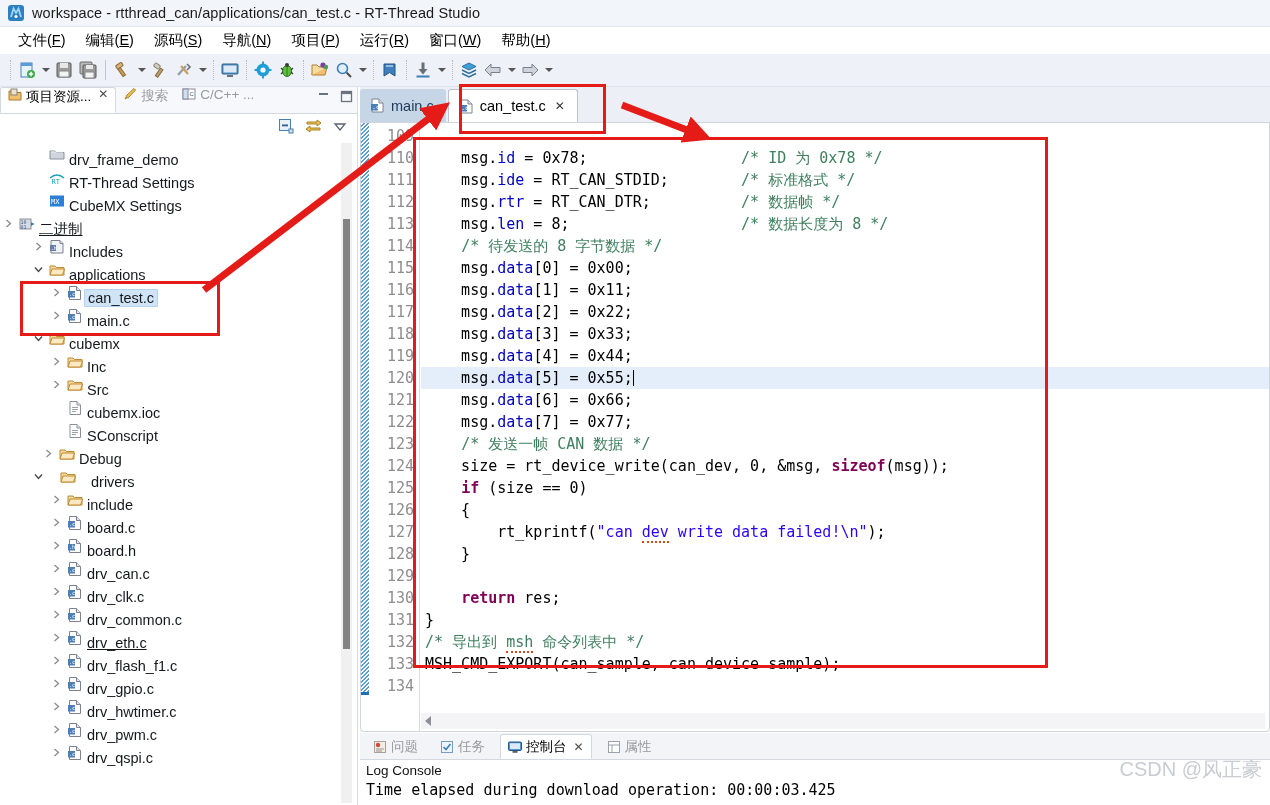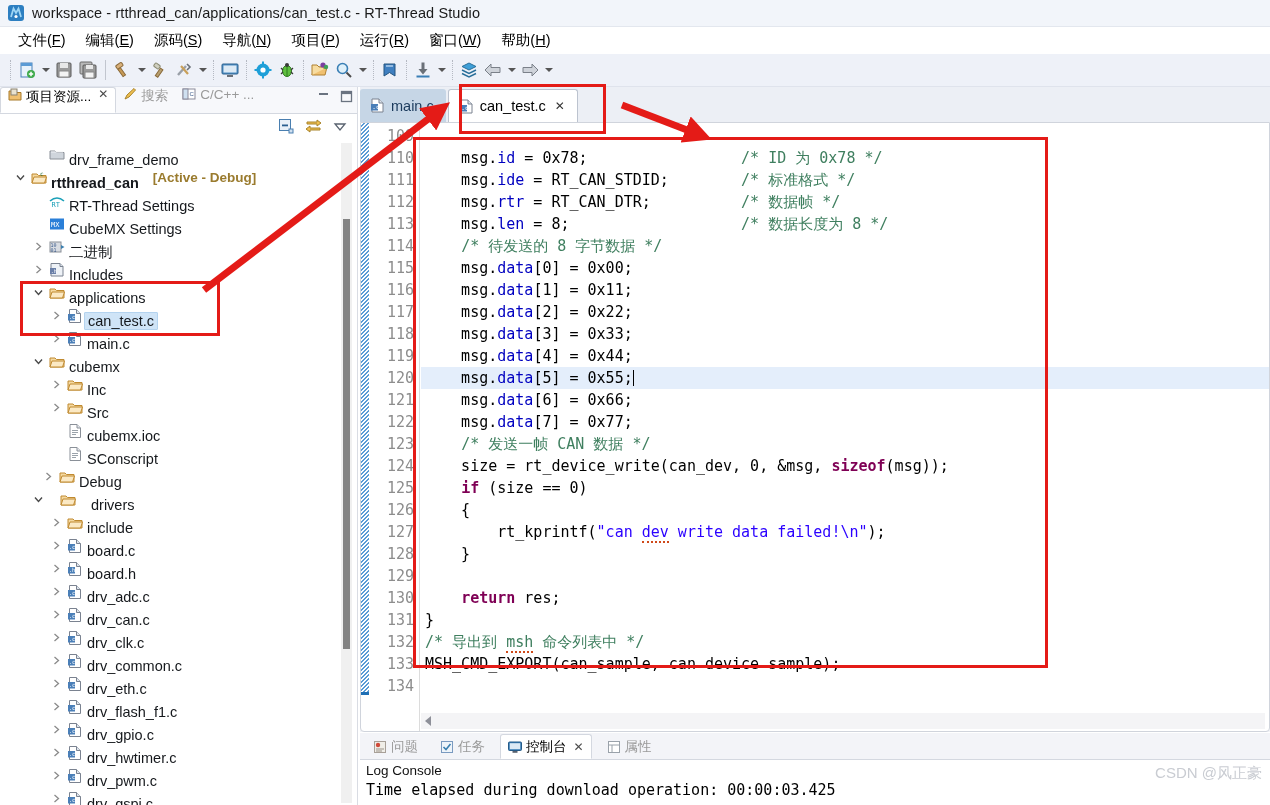--- a/index.html
+++ b/index.html
@@ -275,21 +275,21 @@
   }
 
   
   .anno { position: absolute; pointer-events: none; }
   .anno-box {
     border: 3px solid #e41b17;
     background: transparent;
   }
   .watermark {
     position: absolute; right: 8px; bottom: 22px;
-    font-size: 15px; color: #c9ccd2;
+    font-size: 20px; color: #c9ccd2;
     font-family: "Liberation Sans", sans-serif;
     white-space: nowrap;
   }
 </style>
 </head>
 <body>
 
 <div id="app">
 
   <div class="titlebar">
@@ -513,57 +513,41 @@
         <div class="tr-row" style="padding-left: 30px;">
           <span class="tr-arrow"></span>
           <span class="tr-icon">
             <svg width="16" height="16" viewBox="0 0 16 16">
               <path d="M1 12 V4 H6 L7.5 5.5 H15 V12 Z" fill="#cfd5dc" stroke="#8a9098"></path>
               <path d="M2 5 H14" stroke="#f0f2f5"></path>
             </svg>
           </span>
           <span class="tr-label">drv_frame_demo</span>
         </div>
-        <div class="tr-row" style="padding-left: 12px;">
-          <span class="tr-arrow">
-            <svg width="11" height="11" viewBox="0 0 11 11">
-              <path d="M2 3.5 L5.5 7.5 L9 3.5" stroke="#4a4a4a" stroke-width="1.4" fill="none"></path>
-            </svg>
-          </span>
-          <span class="tr-icon">
-            <svg width="16" height="16" viewBox="0 0 16 16">
-              <path d="M1 13 V4 H6 L7.5 5.5 H15 V13 Z" fill="#f5d9a0" stroke="#c08a30"></path>
-              <path d="M1 13 L3 7 H15.5 L13.5 13 Z" fill="#fbe9c4" stroke="#c08a30"></path>
-              <text x="9" y="6" font-size="6" fill="#2a6f3a" font-family="monospace">c</text>
-            </svg>
-          </span>
-          <span class="tr-label tr-bold">rtthread_can</span>
-          <span class="tr-badge">[Active - Debug]</span>
-        </div>
         <div class="tr-row" style="padding-left: 30px;">
           <span class="tr-arrow"></span>
           <span class="tr-icon">
             <svg width="16" height="16" viewBox="0 0 16 16">
               <path d="M1 8 Q8 2 15 8" stroke="#1ba0b8" stroke-width="1.6" fill="none"></path>
               <text x="2.5" y="14" font-size="7" fill="#1ba0b8" font-family="monospace">RT</text>
             </svg>
           </span>
           <span class="tr-label">RT-Thread Settings</span>
         </div>
         <div class="tr-row" style="padding-left: 30px;">
           <span class="tr-arrow"></span>
           <span class="tr-icon">
             <svg width="16" height="16" viewBox="0 0 16 16">
               <rect x="1" y="2.5" width="14" height="11" fill="#2a7fd8"></rect>
               <text x="2" y="11" font-size="7" fill="#fff" font-family="monospace">MX</text>
             </svg>
           </span>
           <span class="tr-label">CubeMX Settings</span>
         </div>
-        <div class="tr-row" style="padding-left: 30px;">
+        <div class="tr-row" style=" text-decoration: underline;">
           <span class="tr-arrow">
             <svg width="11" height="11" viewBox="0 0 11 11">
               <path d="M3.5 2 L7.5 5.5 L3.5 9" stroke="#8a8a8a" stroke-width="1.3" fill="none"></path>
             </svg>
           </span>
           <span class="tr-icon">
             <svg width="16" height="16" viewBox="0 0 16 16">
               <rect x="1" y="3" width="11" height="10" fill="#d8dce2" stroke="#8a9098"></rect>
               <text x="1.5" y="8" font-size="5" fill="#3a5a8a" font-family="monospace">10</text>
               <text x="1.5" y="12.5" font-size="5" fill="#3a5a8a" font-family="monospace">01</text>
@@ -779,36 +763,20 @@
             </svg>
           </span>
           <span class="tr-icon">
             <svg width="16" height="16" viewBox="0 0 16 16">
               <path d="M2.5 1.5 H9.5 L13.5 5.5 V14.5 H2.5 Z" fill="#fff" stroke="#7a8290"></path>
               <path d="M9.5 1.5 V5.5 H13.5" fill="#dde4ec" stroke="#7a8290"></path>
               <rect x="1" y="6" width="7" height="6.5" fill="#4a7fb8"></rect>
               <text x="1.7" y="11.3" font-size="5.6" fill="#fff" font-family="monospace">.c</text>
             </svg>
           </span>
-          <span class="tr-label">drv_adc.c</span>
-        </div>
-        <div class="tr-row" style="padding-left: 48px;">
-          <span class="tr-arrow">
-            <svg width="11" height="11" viewBox="0 0 11 11">
-              <path d="M3.5 2 L7.5 5.5 L3.5 9" stroke="#8a8a8a" stroke-width="1.3" fill="none"></path>
-            </svg>
-          </span>
-          <span class="tr-icon">
-            <svg width="16" height="16" viewBox="0 0 16 16">
-              <path d="M2.5 1.5 H9.5 L13.5 5.5 V14.5 H2.5 Z" fill="#fff" stroke="#7a8290"></path>
-              <path d="M9.5 1.5 V5.5 H13.5" fill="#dde4ec" stroke="#7a8290"></path>
-              <rect x="1" y="6" width="7" height="6.5" fill="#4a7fb8"></rect>
-              <text x="1.7" y="11.3" font-size="5.6" fill="#fff" font-family="monospace">.c</text>
-            </svg>
-          </span>
           <span class="tr-label">drv_can.c</span>
         </div>
         <div class="tr-row" style="padding-left: 48px;">
           <span class="tr-arrow">
             <svg width="11" height="11" viewBox="0 0 11 11">
               <path d="M3.5 2 L7.5 5.5 L3.5 9" stroke="#8a8a8a" stroke-width="1.3" fill="none"></path>
             </svg>
           </span>
           <span class="tr-icon">
             <svg width="16" height="16" viewBox="0 0 16 16">
@@ -829,21 +797,21 @@
           <span class="tr-icon">
             <svg width="16" height="16" viewBox="0 0 16 16">
               <path d="M2.5 1.5 H9.5 L13.5 5.5 V14.5 H2.5 Z" fill="#fff" stroke="#7a8290"></path>
               <path d="M9.5 1.5 V5.5 H13.5" fill="#dde4ec" stroke="#7a8290"></path>
               <rect x="1" y="6" width="7" height="6.5" fill="#4a7fb8"></rect>
               <text x="1.7" y="11.3" font-size="5.6" fill="#fff" font-family="monospace">.c</text>
             </svg>
           </span>
           <span class="tr-label">drv_common.c</span>
         </div>
-        <div class="tr-row" style="padding-left: 48px;">
+        <div class="tr-row" style="padding-left: 48px; text-decoration: underline;">
           <span class="tr-arrow">
             <svg width="11" height="11" viewBox="0 0 11 11">
               <path d="M3.5 2 L7.5 5.5 L3.5 9" stroke="#8a8a8a" stroke-width="1.3" fill="none"></path>
             </svg>
           </span>
           <span class="tr-icon">
             <svg width="16" height="16" viewBox="0 0 16 16">
               <path d="M2.5 1.5 H9.5 L13.5 5.5 V14.5 H2.5 Z" fill="#fff" stroke="#7a8290"></path>
               <path d="M9.5 1.5 V5.5 H13.5" fill="#dde4ec" stroke="#7a8290"></path>
               <rect x="1" y="6" width="7" height="6.5" fill="#4a7fb8"></rect>

